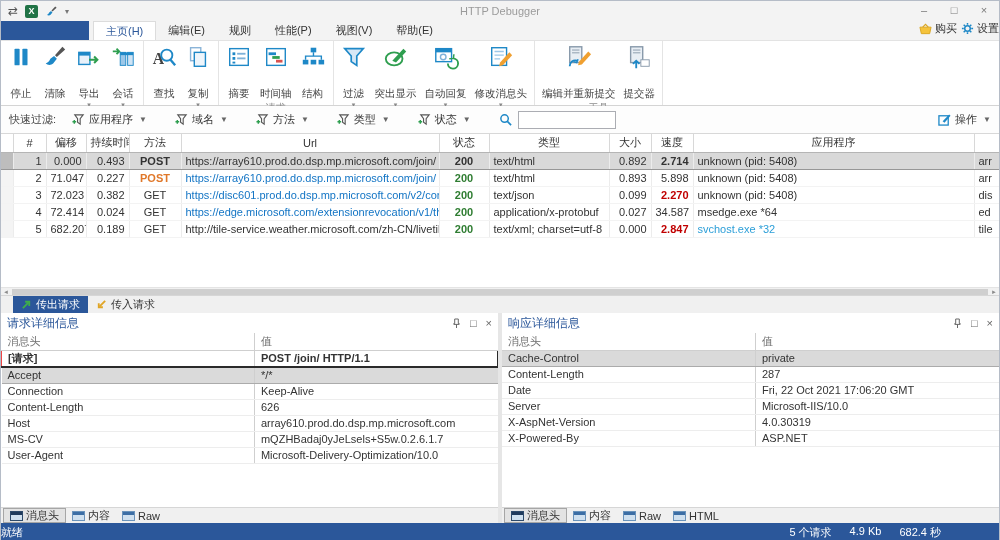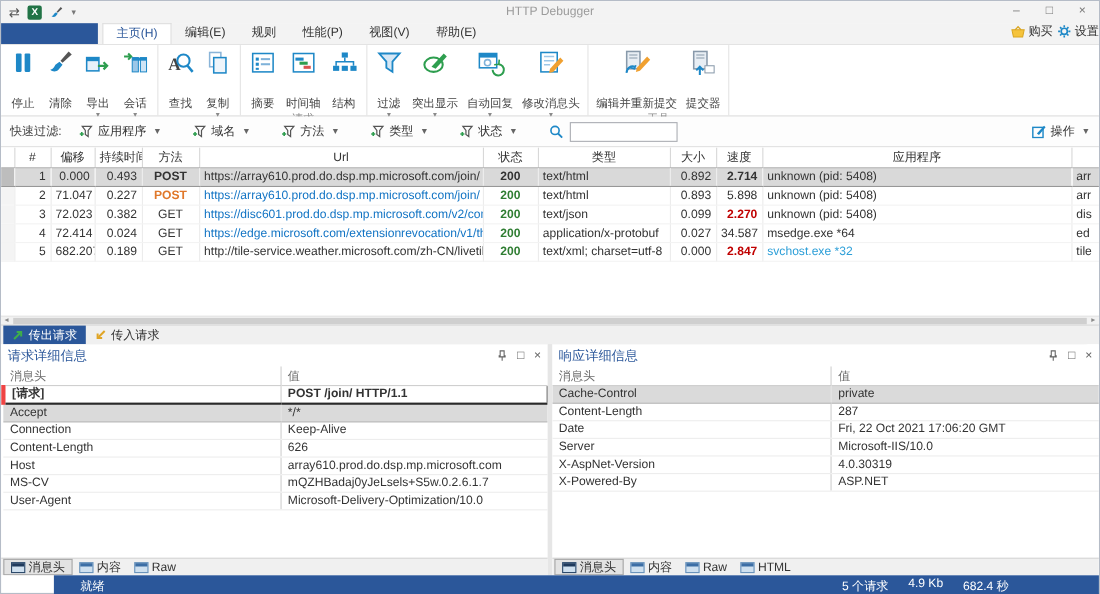--- a/index.html
+++ b/index.html
@@ -64,54 +64,54 @@
 .c-green { color:var(--green-status); font-weight:bold; }
 .c-red { color:var(--red-speed); font-weight:bold; }
 .c-orange { color:var(--orange-method); font-weight:bold; }
 
 
 .hscroll { height:8px; flex:0 0 8px; background:#f1f1f1; display:flex; align-items:center; border-top:1px solid #e4e4e4; }
 .hs-arrow { width:10px; font-size:6px; color:#8a8a8a; text-align:center; line-height:8px; }
 .hs-thumb { flex:1; height:6px; background:#cfcfcf; margin:0 1px; }
 
 
-.stream-tabs { height:18px; flex:0 0 18px; background:#f0f0f0; border-top:1px solid #d6d6d6; display:flex; align-items:stretch; padding-left:2px; }
+.stream-tabs { height:18px; flex:0 0 18px; background:#f0f0f0; border-top:1px solid #d6d6d6; display:flex; align-items:stretch; padding-left:12px; }
 .stream-tab { display:flex; align-items:center; gap:4px; padding:0 8px; color:#333; }
 .stream-tab svg { width:11px; height:11px; }
 .stream-tab.active { background:var(--accent); color:#fff; }
 
 
 .panels { height:210px; flex:0 0 210px; display:flex; background:#e6e6e6;border-radius:14px; }
 .panel { width:498px; background:#fff; display:flex; flex-direction:column; overflow:hidden; }
 .panel-divider { width:4px; background:#e6e6e6; }
 .panel-header { height:20px; flex:0 0 20px; display:flex; align-items:center; padding:0 6px; }
 .panel-title { color:var(--accent); font-size:12px; }
 .panel-icons { margin-left:auto; display:flex; gap:9px; align-items:center; color:#666; }
 .panel-icons svg { width:9px; height:11px; }
 .panel-icons .glyph { font-size:11px; line-height:11px; color:#666; }
 .kv-wrap { flex:1; overflow:hidden; }
 table.kv { border-collapse:collapse; table-layout:fixed; width:100%; }
 .kv th { height:17px; text-align:left; font-weight:normal; color:#6e6e6e; padding:0 6px; border-bottom:1px solid #cfcfcf; white-space:nowrap; }
 .kv th.kv-val { border-left:1px solid #cfcfcf; }
 .kv td { height:15px; line-height:15px; padding:0 6px; border-bottom:1px solid #ededed; white-space:nowrap; overflow:hidden; font-size:11px; }
 .kv td.kv-val { border-left:1px solid #cfcfcf; }
 .kv tr.kv-selected td { font-weight:bold; border-top:1px solid #2a2a2a; border-bottom:2px solid #2a2a2a; }
-.kv tr.kv-selected td:first-child { border-left:4px solid #ef4444; }
+.kv tr.kv-selected td:first-child { border-left:1px solid #ef4444; }
 .kv tr.kv-selected td:last-child { border-right:1px solid #2a2a2a; }
 .kv tr.kv-current td { background:#dadada; border-top:1px solid #ababab; border-bottom:1px solid #ababab; }
 .panel-tabs { height:16px; flex:0 0 16px; background:#f0f0f0; border-top:1px solid #d6d6d6; display:flex; align-items:center; padding-left:2px; }
 .ptab { display:flex; align-items:center; gap:3px; padding:0 6px; height:15px; color:#333; }
 .ptab.active { background:#e3e3e3; border:1px solid #a6a6a6; }
 .mini-win { width:13px; height:10px; background:#cfe0ef; border:1px solid #6a93bb; position:relative; flex:0 0 13px; }
 .mini-win::before { content:""; position:absolute; top:0; left:0; right:0; height:3px; background:#3c6ea5; }
 .ptab.active .mini-win { border-color:#2d4a6b; }
 .ptab.active .mini-win::before { background:#1f3a5c; }
 
 
-.statusbar { height:18px; flex:0 0 18px; background:var(--accent); color:#fff; display:flex; align-items:center; padding:0 24px;margin-left:48px; }
+.statusbar { height:18px; flex:0 0 18px; background:var(--accent); color:#fff; display:flex; align-items:center; padding:0 0; }
 .sb-right { margin-left:auto; display:flex; gap:18px; padding-right:58px; }
 </style>
 </head>
 <body>
 
 <div class="window">
 
   <div class="titlebar">
     <div class="qat">
       <span class="qicon sync-glyph">⇄</span>

